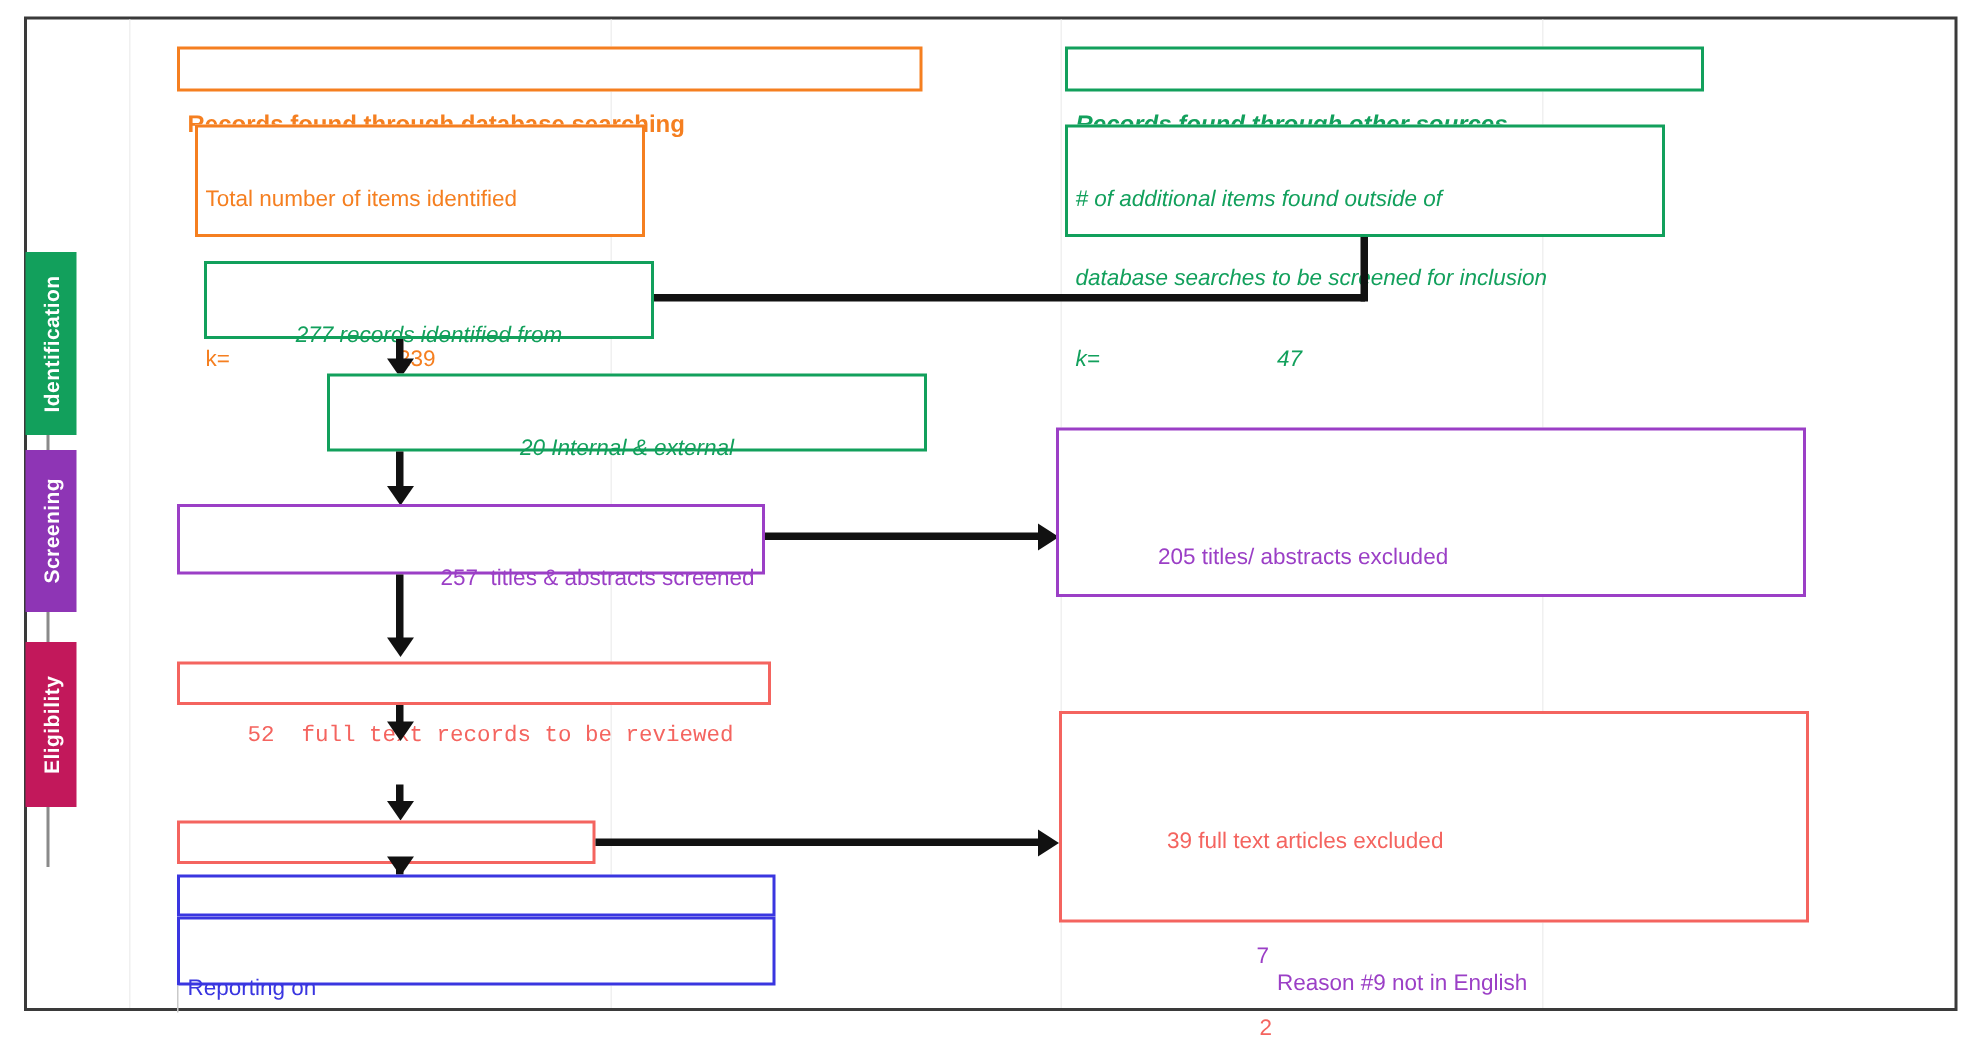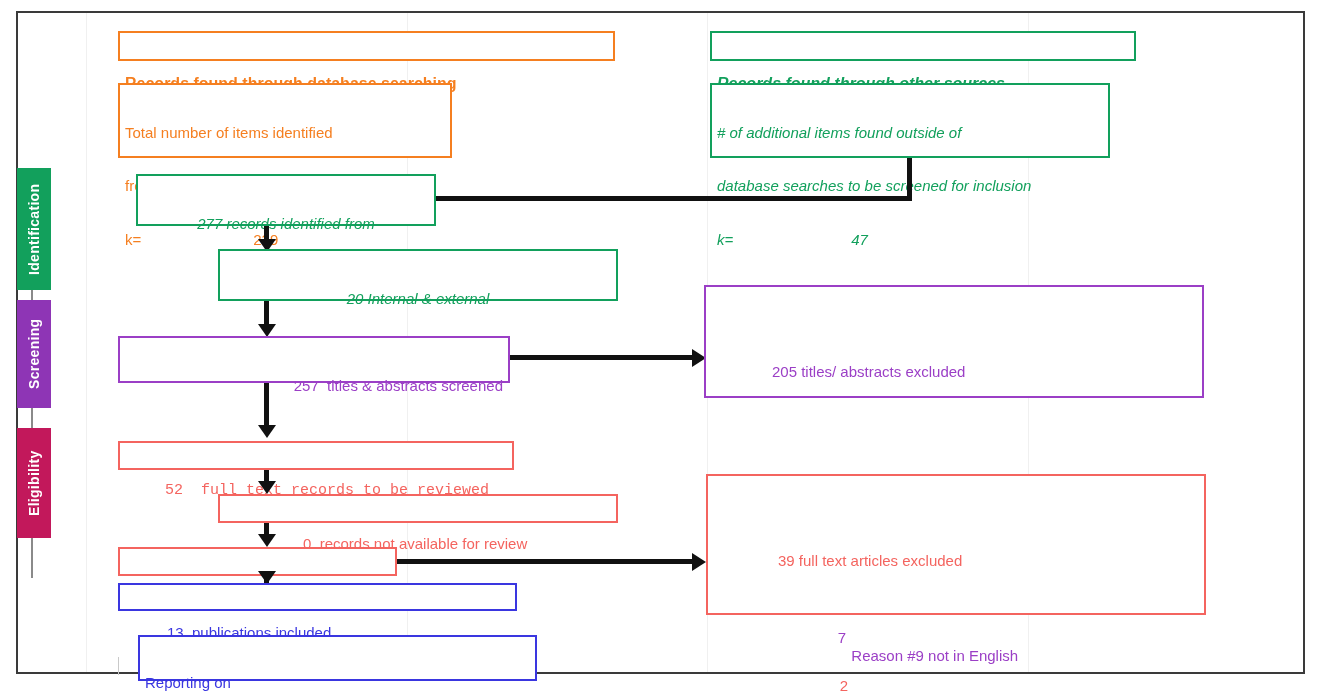--- a/index.html
+++ b/index.html
@@ -129,21 +129,21 @@
   </div>
 
   <div class="box orange hdr t16 pad" style="left:118px; top:31px; width:497px; height:30px;">
     <span class="ln">Records found through database searching</span>
   </div>
 
   <div class="box green hdr t16 pad" style="left:710px; top:31px; width:426px; height:30px;">
     <span class="ln">Records found through other sources</span>
   </div>
 
-  <div class="box orange t15 pad" style="left:118px; top:83px; width:334px; height:75px;">
+  <div class="box orange t15 pad" style="left:130px; top:83px; width:300px; height:75px;">
     <span class="ln">Total number of items identified</span>
     <span class="ln">from database searches</span>
     <span class="ln"><span class="num">k=</span><span style="display:inline-block;width:112px;"></span><span class="num">239</span></span>
   </div>
 
   <div class="box green t15 pad" style="left:710px; top:83px; width:400px; height:75px;">
     <span class="ln"># of additional items found outside of</span>
     <span class="ln">database searches to be screened for inclusion</span>
     <span class="ln"><span class="num">k=</span><span style="display:inline-block;width:118px;"></span><span class="num">47</span></span>
   </div>
@@ -194,23 +194,20 @@
   <div class="vline" style="left:264px; top:383px; height:46px;"></div>
   <div class="arrow-down" style="left:258px; top:425px;"></div>
 
   <div class="box red t15 pad" style="left:118px; top:441px; width:396px; height:29px;font-family:Liberation Mono, monospace;">
     <span class="ln" style="padding-left:40px;">52  full text records to be reviewed</span>
   </div>
 
   <div class="vline" style="left:264px; top:470px; height:14px;"></div>
   <div class="arrow-down" style="left:258px; top:481px;"></div>
 
-  <div class="box red t15 pad" style="left:218px; top:494px; width:400px; height:29px;">
-    <span class="ln" style="padding-left:78px;">0  records not available for review</span>
-  </div>
 
   <div class="vline" style="left:264px; top:523px; height:14px;"></div>
   <div class="arrow-down" style="left:258px; top:534px;"></div>
 
   <div class="box red t15 pad" style="left:118px; top:547px; width:279px; height:29px;">
     <span class="ln" style="padding-left:40px;">52  full text records reviewed</span>
   </div>
 
   <div class="hline" style="left:397px; top:559px; width:299px;"></div>
   <div class="arrow-right" style="left:692px; top:553px;"></div>
@@ -229,19 +226,19 @@
     </div>
   </div>
 
   <div class="vline" style="left:264px; top:576px; height:8px;"></div>
   <div class="arrow-down" style="left:258px; top:571px;"></div>
 
   <div class="box blue t15 pad" style="left:118px; top:583px; width:399px; height:28px;">
     <span class="ln" style="padding-left:42px;">13  publications included</span>
   </div>
 
-  <div class="box blue t15" style="left:118px; top:635px; width:399px; height:46px;margin-left:20px;">
+  <div class="box blue t15" style="left:118px; top:611px; width:399px; height:46px;">
     <span class="ln" style="padding:2px 0 0 5px;">Reporting on</span>
     
   </div>
 
   <div class="guide" style="left:118px; top:657px; height:18px; background:#c9c9c9;"></div>
 </div>
 
 </body></html>

